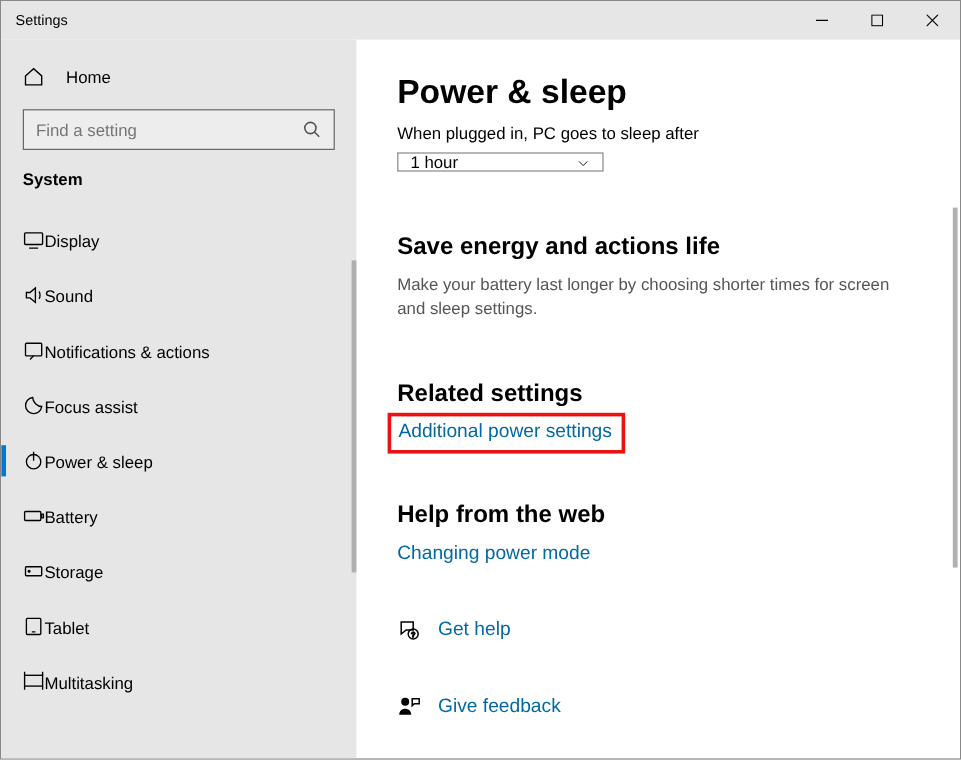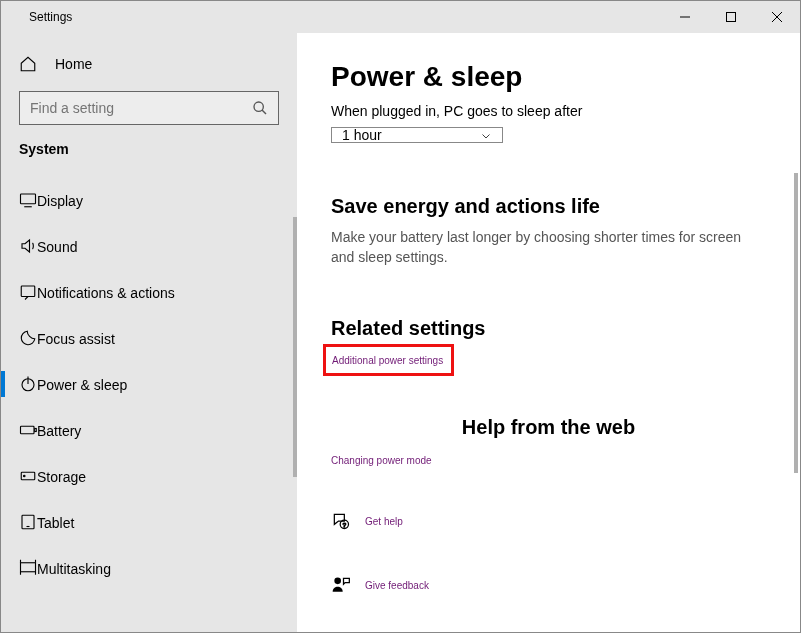--- a/index.html
+++ b/index.html
@@ -15,21 +15,21 @@
       position: relative;
     }
     .titlebar {
       height: 32px;
       display: flex;
       align-items: center;
       justify-content: space-between;
       padding-left: 12px;
       background: #e6e6e6;
     }
-    .titlebar-title { font-size: 12px; color: #000; margin-left: 16px; }
+    .titlebar-title { font-size: 12px; color: #000; }
     .titlebar-controls { display: flex; height: 100%; }
     .titlebar-btn {
       width: 46px;
       height: 100%;
       display: flex;
       align-items: center;
       justify-content: center;
       color: #000;
       font-size: 10px;
     }
@@ -126,31 +126,31 @@
       font-size: 14px;
       margin-bottom: 52px;
     }
     .chev { width:12px; height:12px; }
     h2 {
       font-weight: 600;
       font-size: 20px;
       margin-bottom: 10px;
     }
     .desc { font-size: 14px; color: #555; line-height: 1.4; margin-bottom: 50px; max-width: 420px; }
-    .link { color: #701a75; font-size: 10px; display: inline-block; }
+    .link { color: #0369a1; font-size: 16px; display: inline-block; }
     .highlight-box {
       border: 3px solid #e11;
       padding: 4px 8px 6px 6px;
       display: inline-block;
       margin-top: 2px;
       margin-bottom: 40px;
       margin-left: -8px;
     }
     .related-heading { margin-bottom: 2px; }
-    .help-heading { margin-bottom: 12px; text-align: center; }
+    .help-heading { margin-bottom: 12px; }
     .help-link-row {
       display: flex;
       align-items: center;
       gap: 14px;
       margin-top: 44px;
     }
     .help-link-row + .help-link-row { }
     .help-icon { width:20px; height:20px; display:flex; align-items:center; justify-content:center; color:#000; }
     .main-scrollbar {
       position: absolute;

